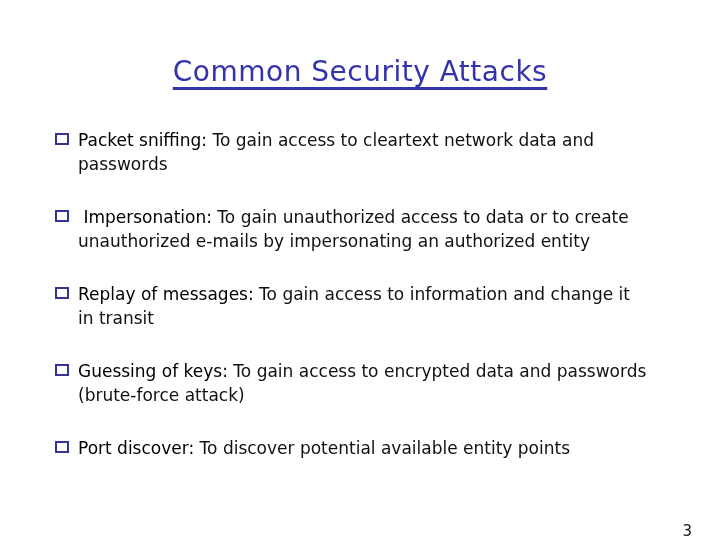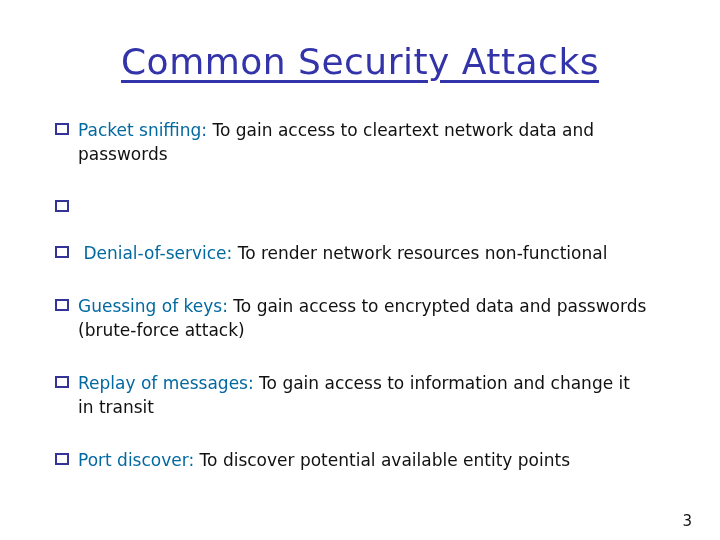--- a/index.html
+++ b/index.html
@@ -11,24 +11,24 @@
     overflow: hidden;
     font-family: "DejaVu Sans", "Liberation Sans", sans-serif;
   }
   .slide {
     position: relative;
     width: 720px;
     height: 540px;
     background: #ffffff;
   }
   .slide-title {
-    margin: 0;
+    margin: 10px;
     padding-top: 36px;
     text-align: center;
-    font-size: 36px;
+    font-size: 28px;
     font-weight: normal;
     line-height: 52px;
     color: #3333aa;
     letter-spacing: 0.5px;
   }
   .slide-title .underline {
     text-decoration: underline;
     text-decoration-thickness: 2.5px;
     text-underline-offset: 6px;
   }
@@ -52,21 +52,21 @@
     border: 2px solid #333399;
     background: transparent;
   }
   .bullet-text {
     margin: 0;
     font-size: 17px;
     line-height: 24px;
     color: #111111;
   }
   .bullet-text .lead {
-    color: #0369a1;
+    color: #000000;
     white-space: pre-wrap;
   }
   .bullet-text .rest {
     color: #111111;
     white-space: pre-wrap;
   }
   .page-number {
     position: absolute;
     right: 28px;
     bottom: 10px;
@@ -84,37 +84,35 @@
   <div class="bullets">
 
     <div class="bullet-item">
       <span class="bullet-marker"></span>
       <p class="bullet-text"><span class="lead">Packet sniffing:</span><span class="rest"> To gain access to cleartext network data and
 passwords</span></p>
     </div>
 
     <div class="bullet-item">
       <span class="bullet-marker"></span>
+      <p class="bullet-text"><span class="lead"> Impersonation:</span><span class="rest"> To gain unauthorized access to data or to create
+unauthorized e-mails by impersonating an authorized entity</span></p>
     </div>
+
 
     <div class="bullet-item">
       <span class="bullet-marker"></span>
-      <p class="bullet-text"><span class="lead"> Denial-of-service:</span><span class="rest"> To render network resources non-functional</span></p>
+      <p class="bullet-text"><span class="lead">Replay of messages:</span><span class="rest"> To gain access to information and change it
+in transit</span></p>
     </div>
 
     <div class="bullet-item">
       <span class="bullet-marker"></span>
       <p class="bullet-text"><span class="lead">Guessing of keys:</span><span class="rest"> To gain access to encrypted data and passwords
 (brute-force attack)</span></p>
-    </div>
-
-    <div class="bullet-item">
-      <span class="bullet-marker"></span>
-      <p class="bullet-text"><span class="lead">Replay of messages:</span><span class="rest"> To gain access to information and change it
-in transit</span></p>
     </div>
 
     <div class="bullet-item">
       <span class="bullet-marker"></span>
       <p class="bullet-text"><span class="lead">Port discover:</span><span class="rest"> To discover potential available entity points</span></p>
     </div>
 
   </div>
 
   <div class="page-number">3</div>

